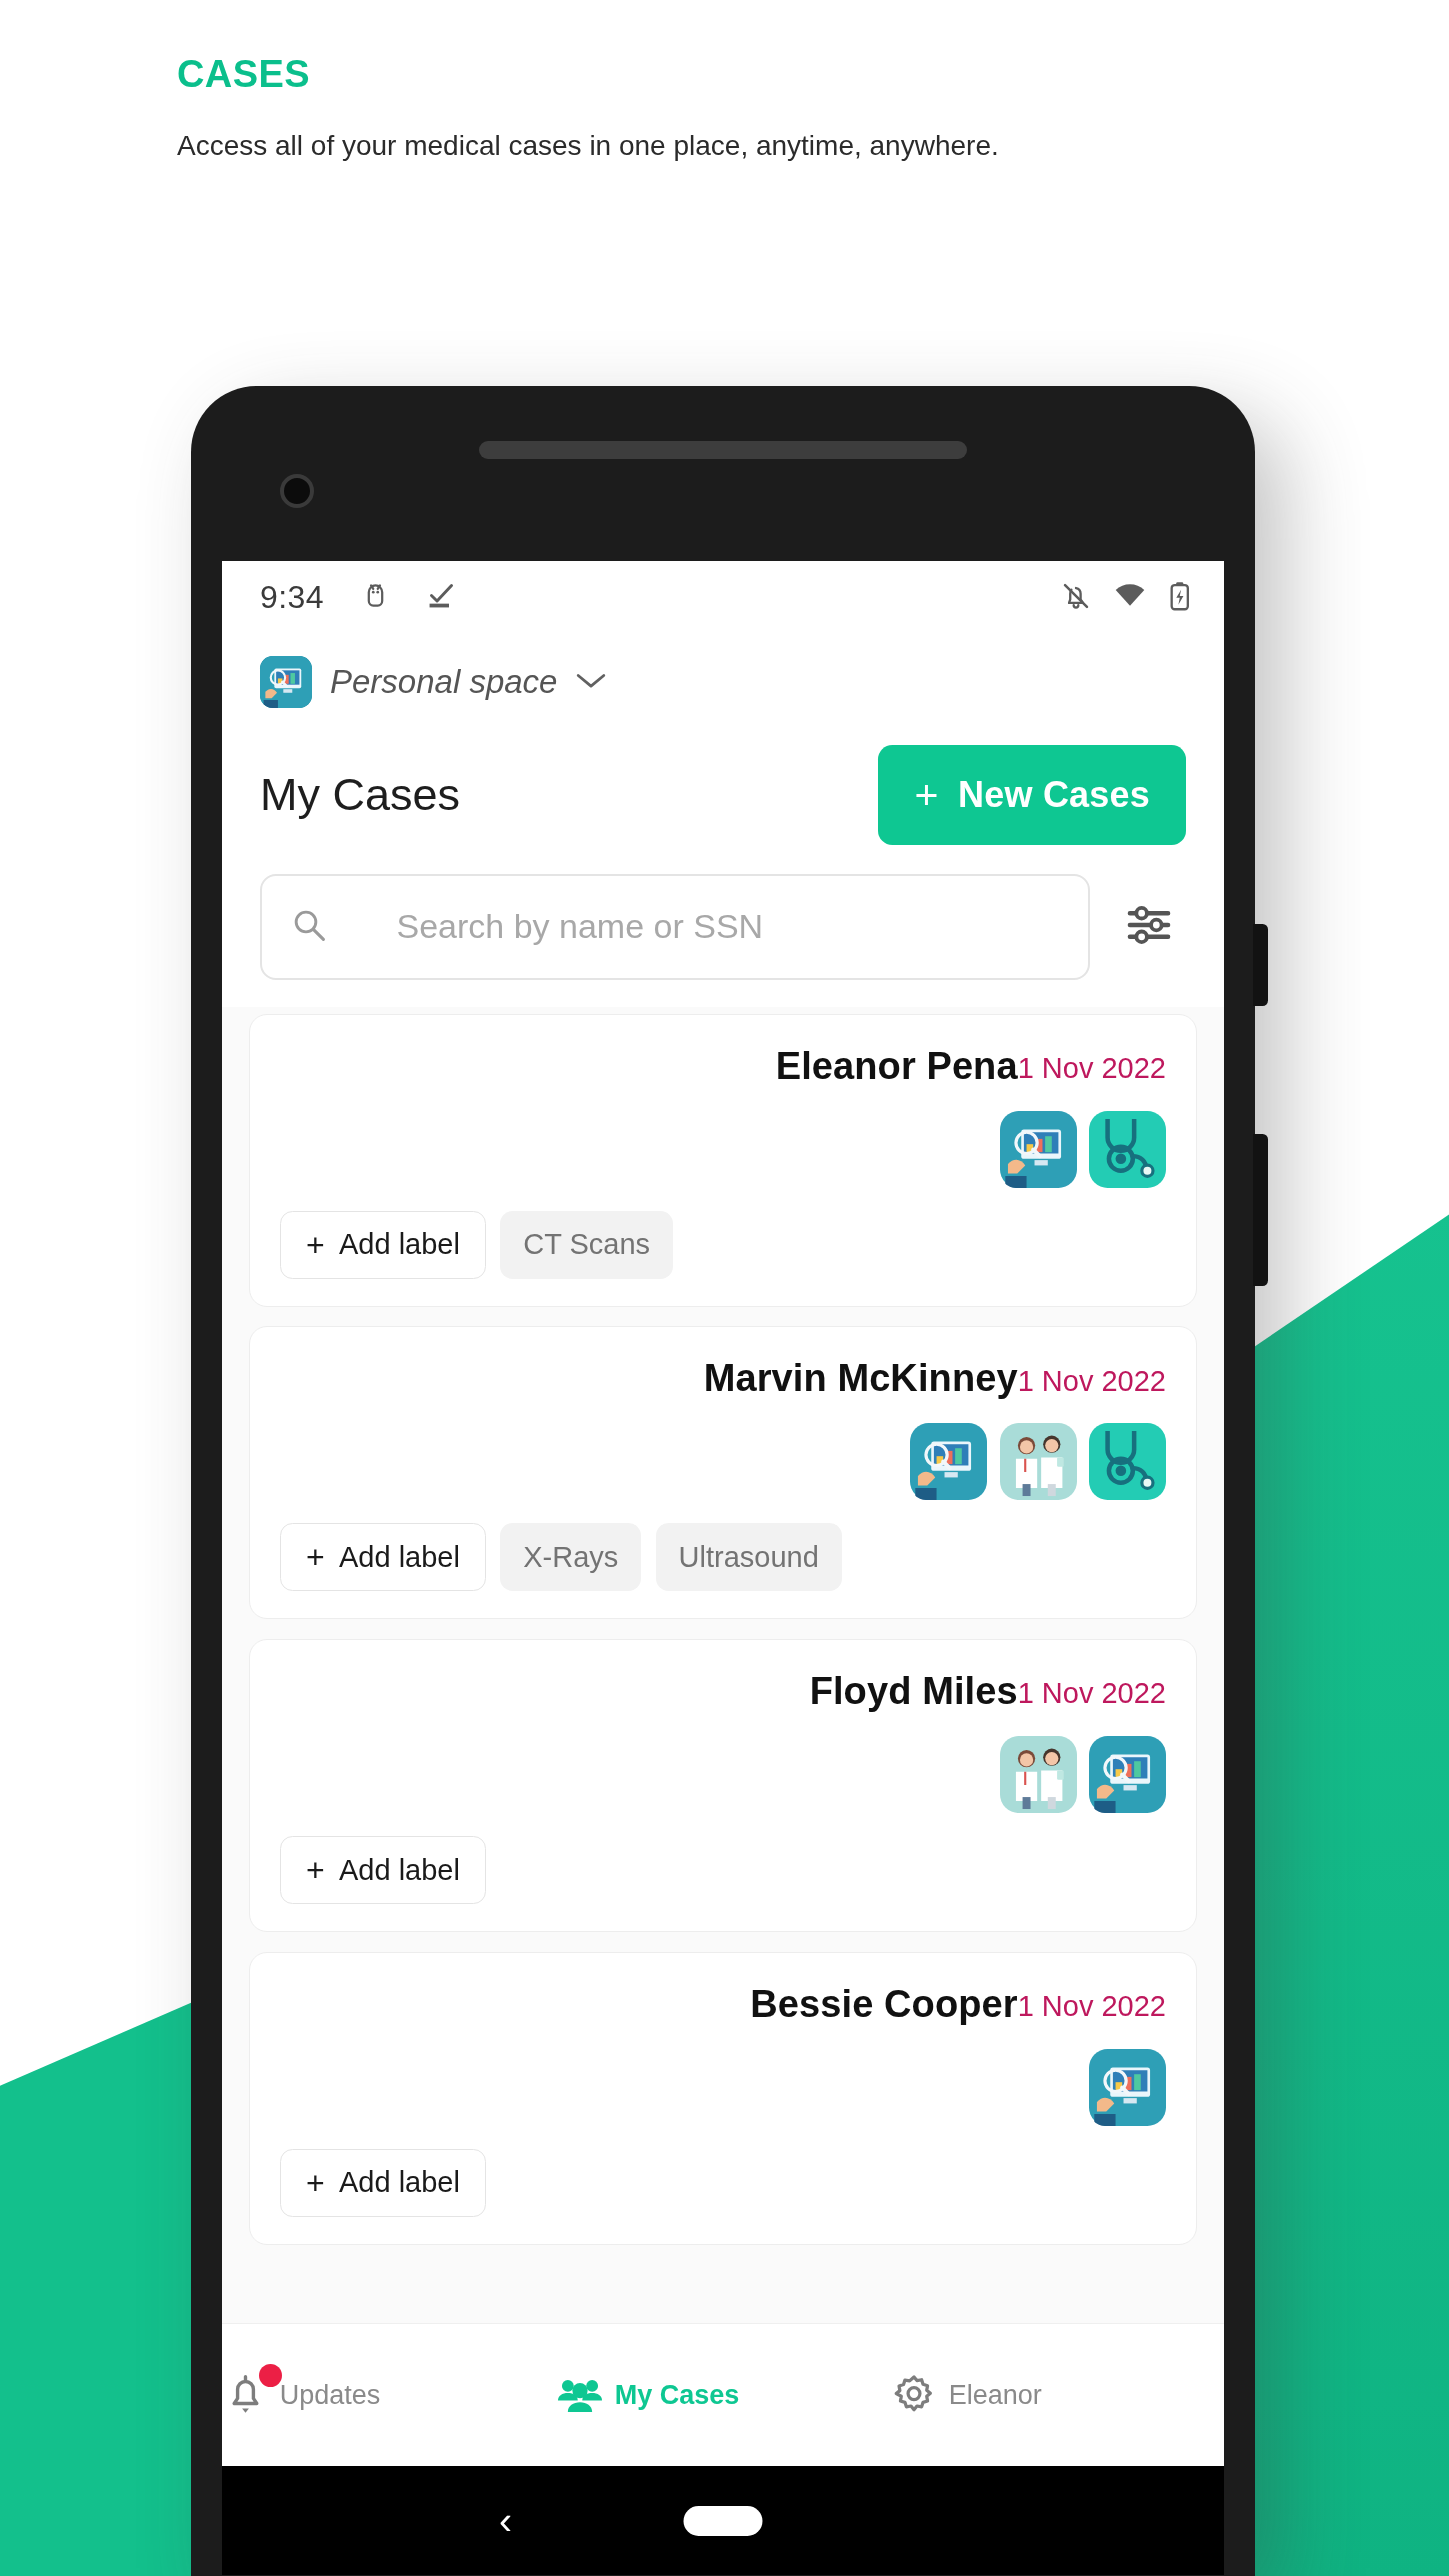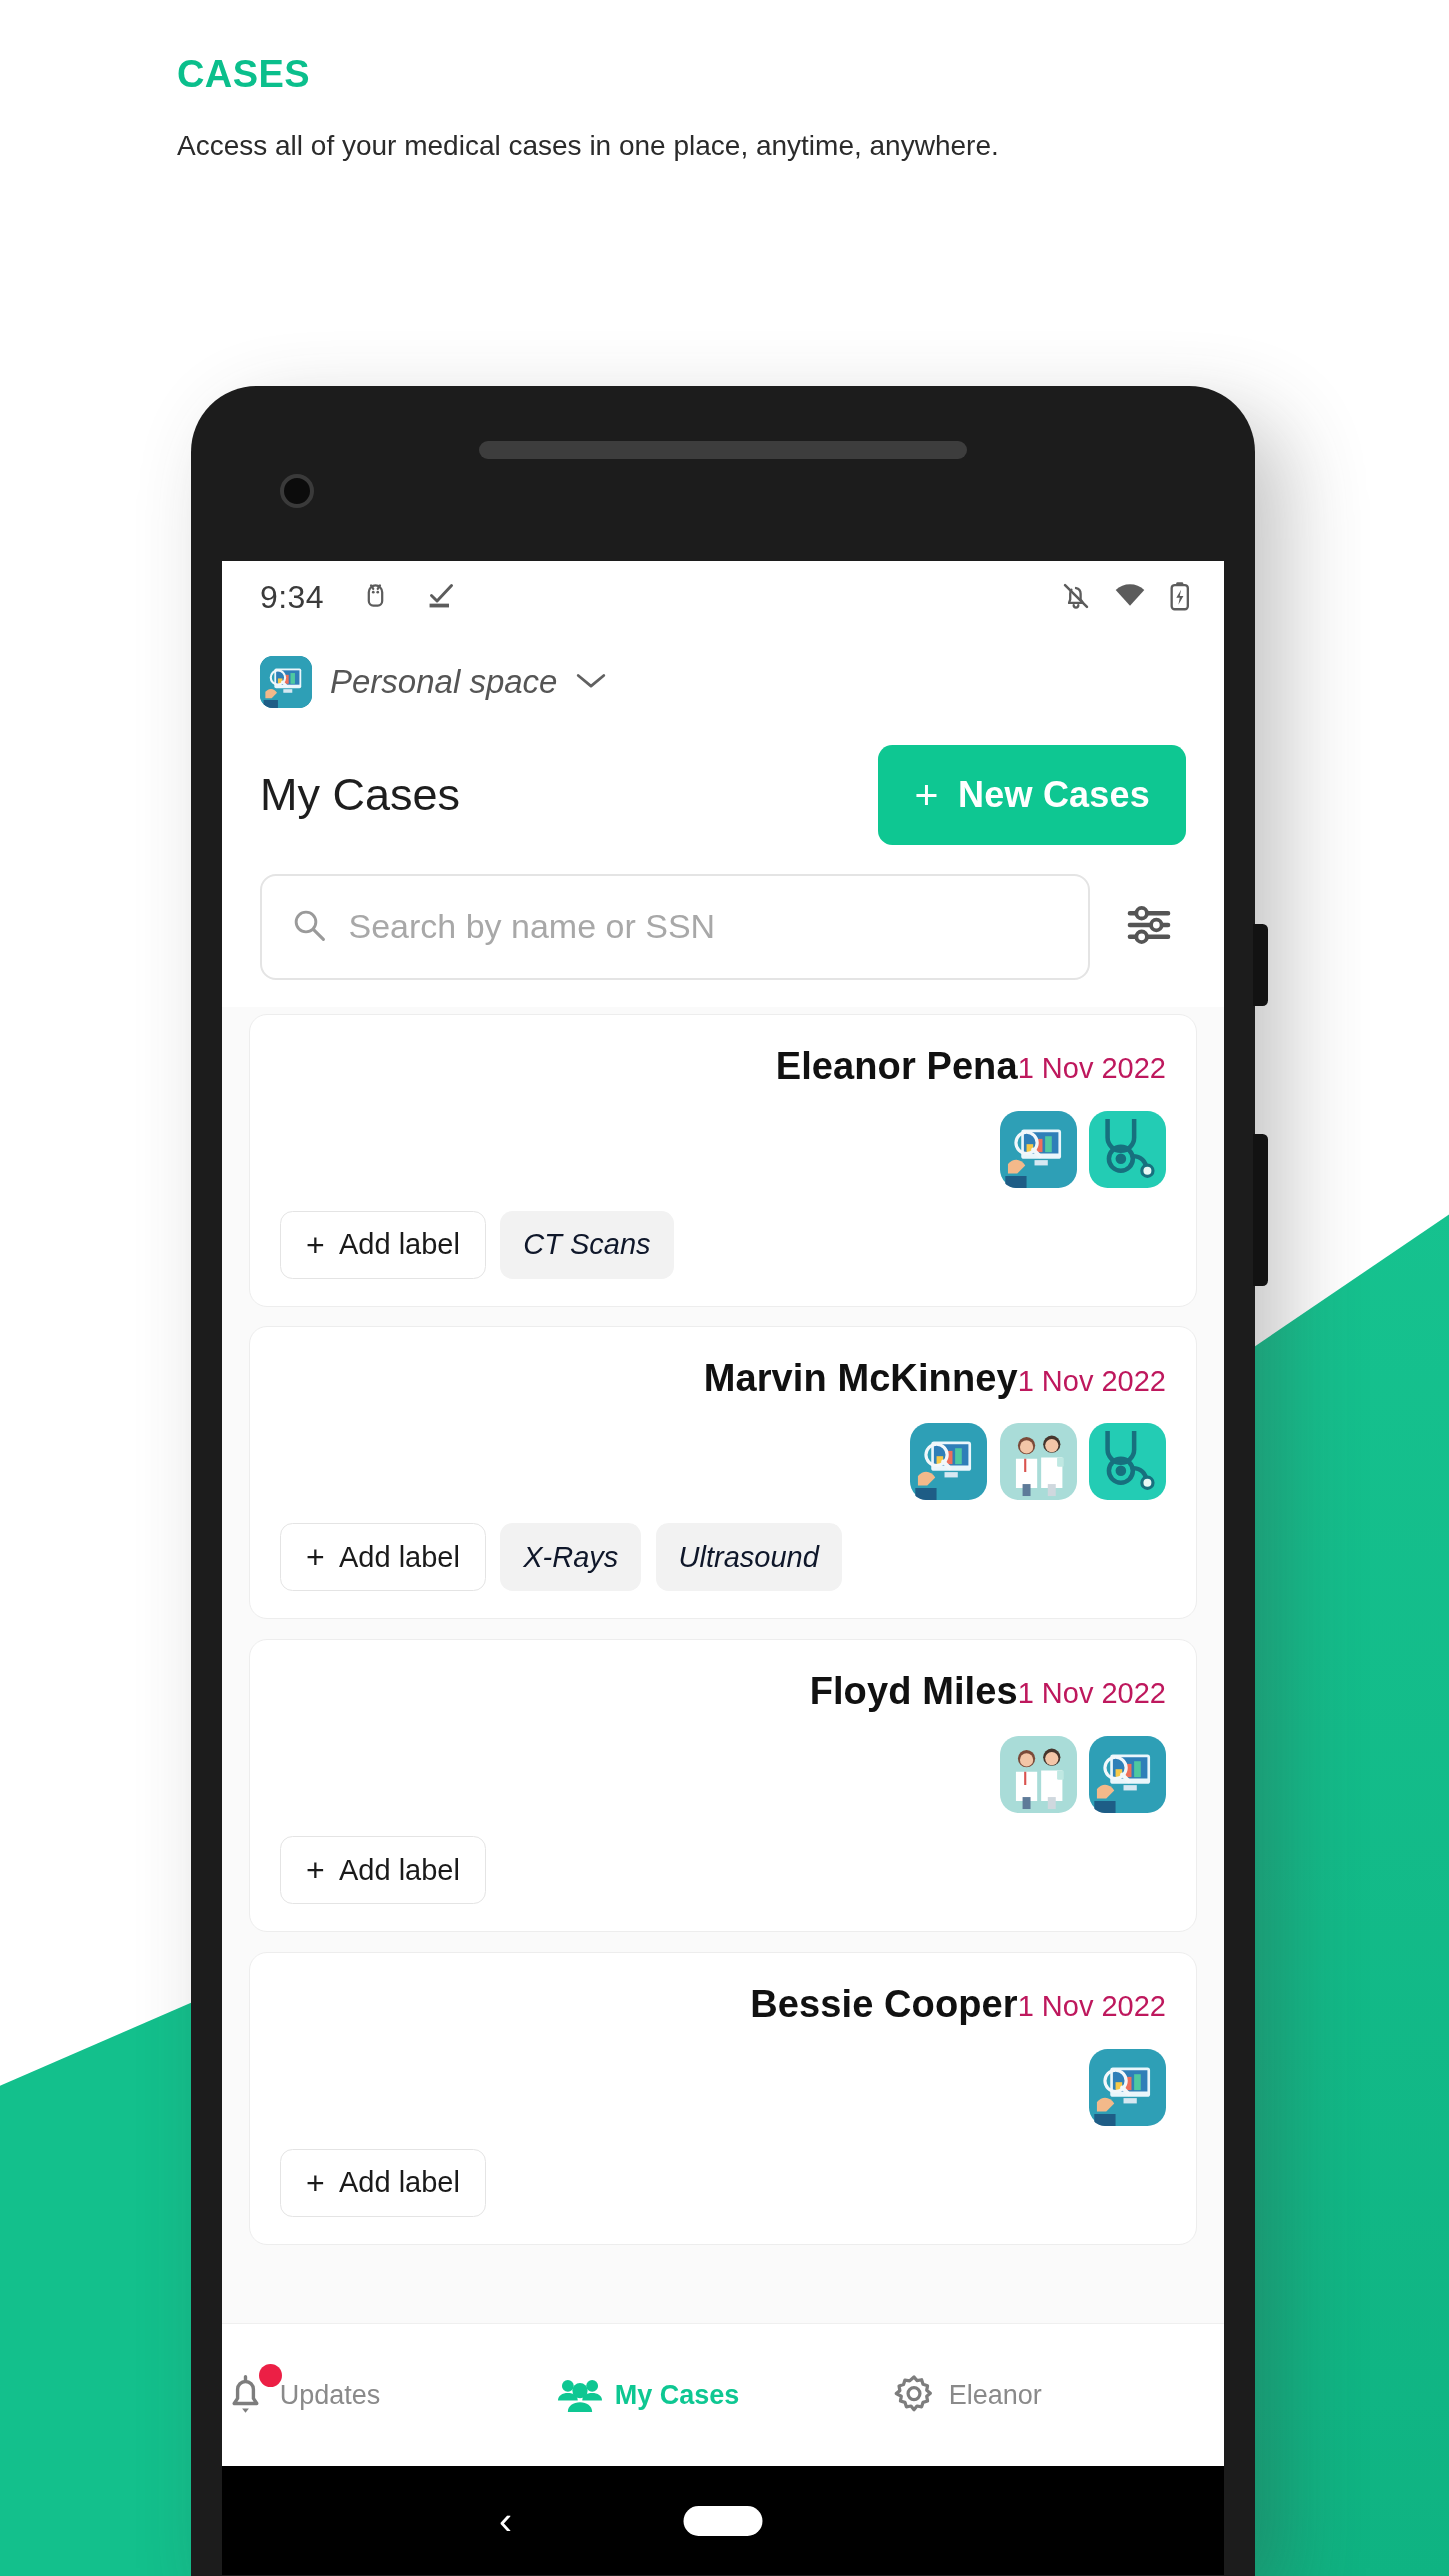--- a/index.html
+++ b/index.html
@@ -203,20 +203,21 @@
     background: #ffffff;
   }
   .search-input {
     border: none;
     outline: none;
     font-size: 34px;
     color: #8d8d8d;
     background: transparent;
     width: 100%;
     font-family: inherit;
+    margin-left: 48px;
   }
   .search-input::placeholder { color: #a8a8a8; opacity: 1; }
   .filter-btn {
     width: 75px; height: 75px;
     display: flex; align-items: center; justify-content: center;
     background: transparent; border: none; cursor: pointer;
   }
 
   
   .case-list {
@@ -287,23 +288,22 @@
   .add-label-btn .p { font-size: 32px; color: #1a1a1a; line-height: 1; }
   .add-label-btn .t { font-size: 29px; color: #1a1a1a; }
   .tag {
     height: 68px;
     border-radius: 12.5px;
     background: #f2f2f2;
     display: flex;
     align-items: center;
     padding: 0 23px;
     font-size: 29px;
-    color: #0f172a;
+    color: #737373;
     cursor: pointer;
-    font-style: italic;
   }
 
   
   .bottom-nav {
     position: absolute;
     left: 0; bottom: 0;
     width: 100%;
     height: 143px;
     background: #ffffff;
     border-top: 1.8px solid #efefef;

